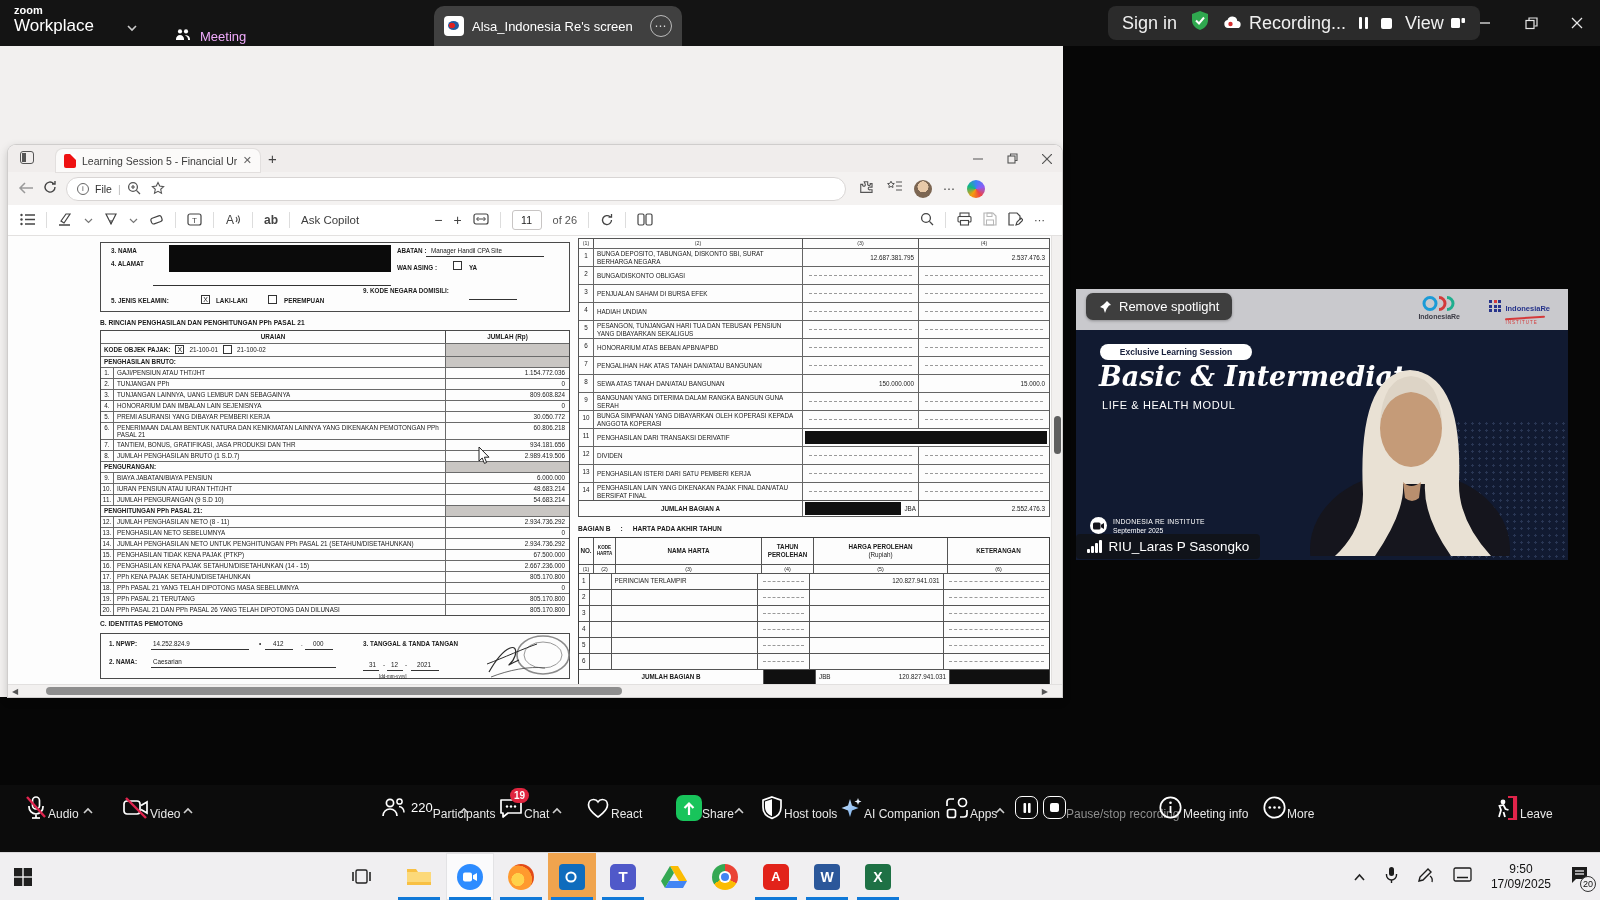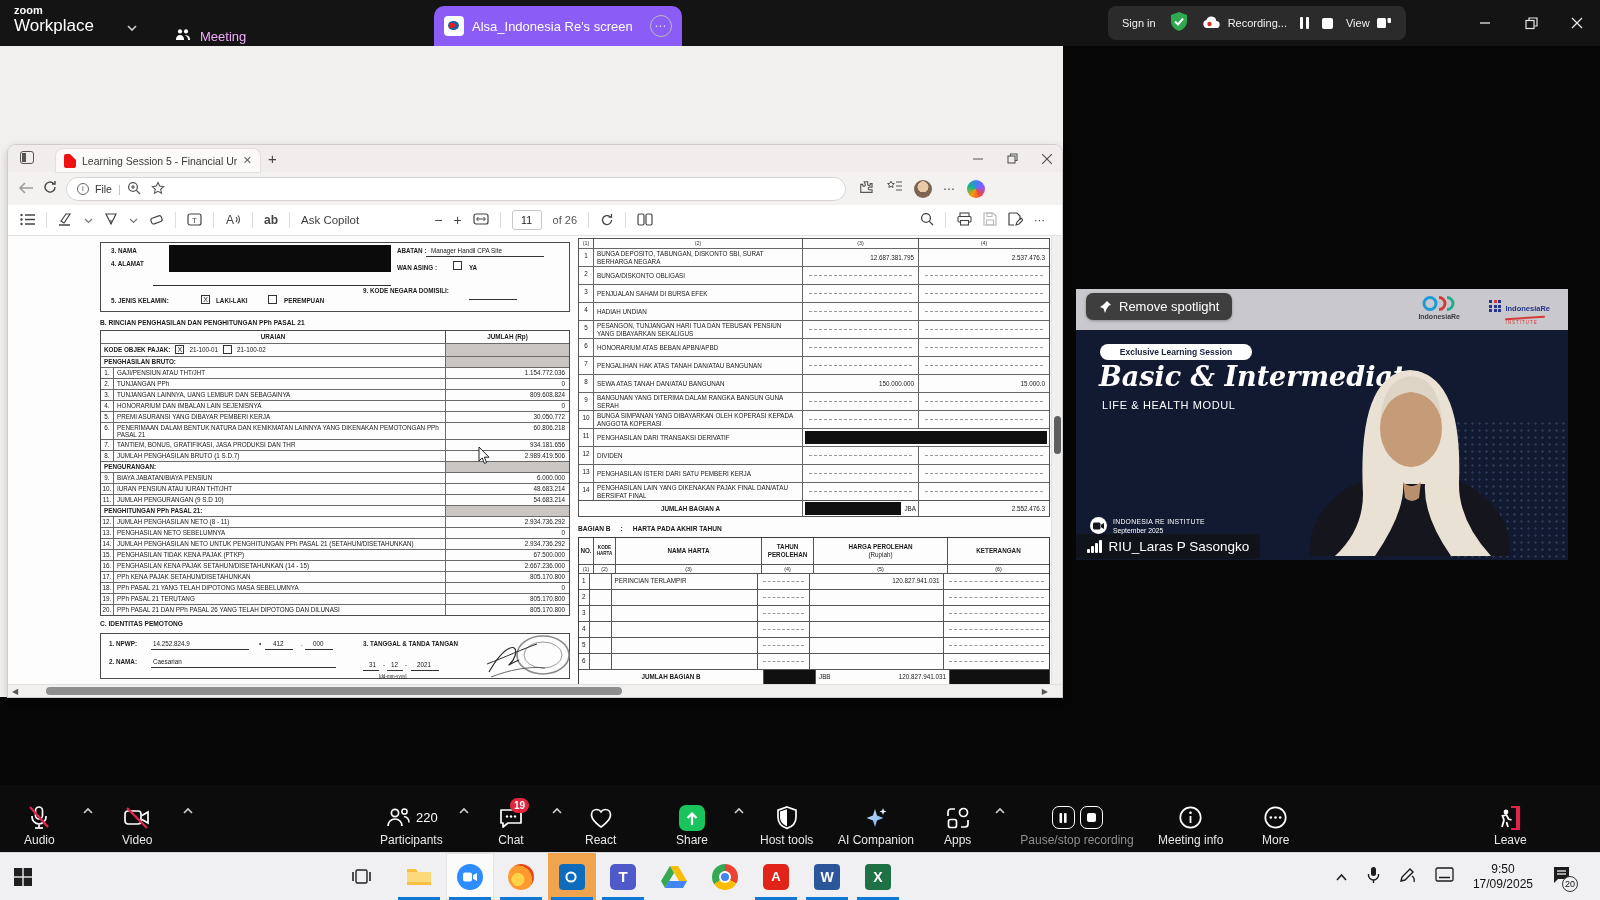--- a/index.html
+++ b/index.html
@@ -7,28 +7,28 @@
   .stage{position:relative;width:1600px;height:900px;background:#060606;overflow:hidden;
          font-family:"Liberation Sans",sans-serif;-webkit-font-smoothing:antialiased;}
 
   
   .topbar{position:absolute;left:0;top:0;width:1600px;height:46px;background:#141414;z-index:50;}
   .zlogo{position:absolute;left:14px;top:5px;color:#fff;line-height:1;}
   .zlogo .l1{font-size:11px;font-weight:bold;}
   .zlogo .l2{font-size:17px;margin-top:1px;}
   .logo-chev{position:absolute;left:126px;top:18px;color:#ccc;}
   .tab-meeting{position:absolute;left:174px;top:16px;height:41px;display:flex;align-items:center;gap:8px;color:#f0abfc;font-size:13px;}
-  .tab-screen{position:absolute;left:434px;top:6px;width:248px;height:40px;background:#8b5cf6;border-radius:10px 10px 0 0;
+  .tab-screen{position:absolute;left:434px;top:6px;width:248px;height:40px;background:#404040;border-radius:10px 10px 0 0;
               display:flex;align-items:center;gap:8px;padding:0 10px;color:#fff;font-size:13px;}
   .share-ic{width:20px;height:20px;background:#fff;border-radius:4px;position:relative;flex:0 0 auto;}
   .share-ic i{position:absolute;left:4px;top:5px;width:11px;height:9px;border-radius:50%;background:radial-gradient(circle at 35% 50%, #d22 0 35%, #245a9e 36% 100%);}
   .tab-more{margin-left:auto;width:22px;height:22px;border:1.4px solid #bbb;border-radius:50%;color:#ddd;
             display:flex;align-items:center;justify-content:center;font-size:12px;letter-spacing:1px;}
   .signin-cluster{position:absolute;left:1108px;top:6px;height:34px;background:#2b2b2b;border-radius:8px;
-                  display:flex;align-items:center;gap:13px;padding:0 14px;color:#f0f0f0;font-size:11px;}
+                  display:flex;align-items:center;gap:13px;padding:0 14px;color:#f0f0f0;font-size:18px;}
   .rec-wrap{display:flex;align-items:center;gap:6px;}
   .pausebars{display:flex;gap:3px;}
   .pausebars i{width:3px;height:12px;background:#fff;border-radius:1px;}
   .stopsq{width:11px;height:11px;background:#fff;border-radius:2px;}
   .win-ctrls{position:absolute;right:0;top:0;height:46px;display:flex;align-items:center;}
   .win-ctrls .wc{width:46px;height:46px;display:flex;align-items:center;justify-content:center;color:#e6e6e6;}
 
   
   .screenshare{position:absolute;left:0;top:46px;width:1063px;height:651px;background:#f2f0ef;}
 
@@ -167,21 +167,21 @@
   .camcirc{width:17px;height:17px;border-radius:50%;background:#fff;display:flex;align-items:center;justify-content:center;}
   .orgrow .t1{font-size:6.8px;letter-spacing:.3px;}
   .orgrow .t2{font-size:6.8px;margin-top:2px;}
   .ntag{position:absolute;left:0;bottom:1px;height:25px;background:rgba(16,16,16,.68);border-radius:4px;display:flex;
         align-items:center;gap:7px;padding:0 11px;color:#fff;font-size:13.5px;z-index:3;}
   .sigbars{display:flex;align-items:flex-end;gap:1.5px;}
   .sigbars i{width:2.5px;background:#fff;border-radius:1px;}
 
   
   .ztb{position:absolute;left:0;top:785px;width:1600px;height:67px;background:#0c0c0c;z-index:60;}
-  .zitem{position:absolute;top:19px;display:flex;flex-direction:column;align-items:center;color:#e8e8e8;font-size:12px;}
+  .zitem{position:absolute;top:9px;display:flex;flex-direction:row;align-items:flex-end;color:#e8e8e8;font-size:12px;}
   .zitem .ico{height:27px;display:flex;align-items:center;justify-content:center;gap:5px;}
   .zitem .lbl{margin-top:2px;white-space:nowrap;}
   .zchev{position:absolute;top:16px;color:#cfcfcf;}
   .badge{position:absolute;top:-6px;left:12px;min-width:18px;height:15px;background:#e0253f;border-radius:8px;color:#fff;
          font-size:10px;font-weight:bold;display:flex;align-items:center;justify-content:center;padding:0 4px;}
   .sharebox{width:26px;height:26px;border-radius:7px;background:#18c45b;display:flex;align-items:center;justify-content:center;}
   .recbtn{width:23px;height:23px;border:1.6px solid #fff;border-radius:7px;display:flex;align-items:center;justify-content:center;}
   .dimlbl{color:#8f8f8f;}
   .pcount{font-size:13px;color:#fff;}
 
@@ -190,21 +190,21 @@
   .startbtn{position:absolute;left:14px;top:15px;}
   .wsearch{position:absolute;left:48px;top:8px;width:272px;height:32px;background:#fff;border:1px solid #b9b7b6;
            display:flex;align-items:center;gap:9px;padding:0 10px;font-size:13px;color:#3c3c3c;}
   .wsearch .ph{flex:1;white-space:nowrap;overflow:hidden;}
   .taskview{position:absolute;left:352px;top:15px;}
   .ticon{position:absolute;top:0;width:48px;height:47px;display:flex;align-items:center;justify-content:center;}
   .ticon.open::after{content:"";position:absolute;left:3px;right:3px;bottom:0;height:3px;background:#1079d8;}
   .ticon.active{background:#fbfbfc;box-shadow:inset 0 0 0 1px #e3e3e5;}
   .ticon.hl{background:#f0a44e;}
   .sq{border-radius:5px;display:flex;align-items:center;justify-content:center;color:#fff;font-weight:bold;}
-  .tray{position:absolute;right:0;top:0;height:47px;display:flex;align-items:center;gap:19px;padding-right:29px;color:#1c1c1c;}
+  .tray{position:absolute;right:0;top:0;height:47px;display:flex;align-items:center;gap:19px;padding-right:11px;color:#1c1c1c;}
   .clock{text-align:center;font-size:12px;line-height:1.25;color:#111;}
   .notif{position:relative;}
   .notif .nb{position:absolute;right:-7px;bottom:-4px;width:16px;height:16px;border:1px solid #333;background:#f0eff1;
              border-radius:50%;font-size:9px;display:flex;align-items:center;justify-content:center;color:#111;}
 </style>
 </head>
 <body>
 
 <div class="stage">
 

